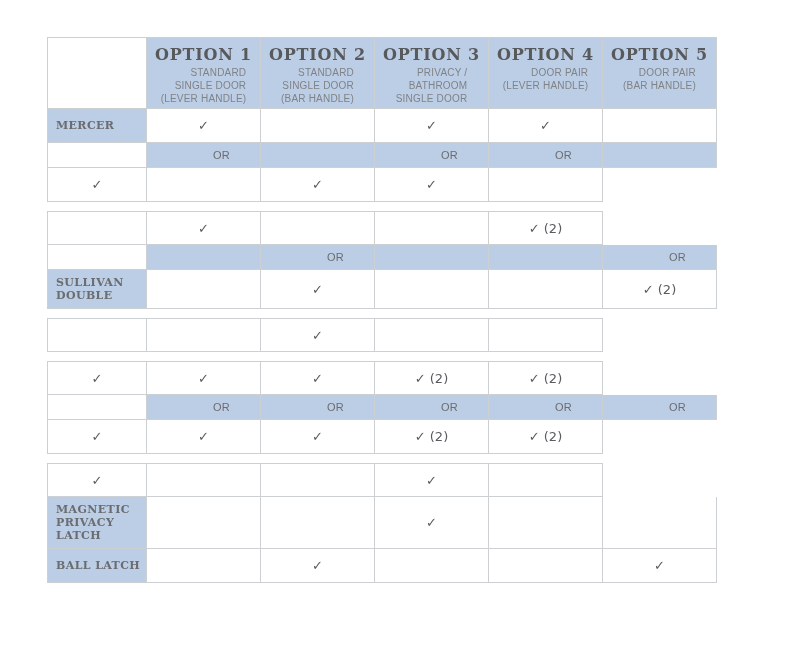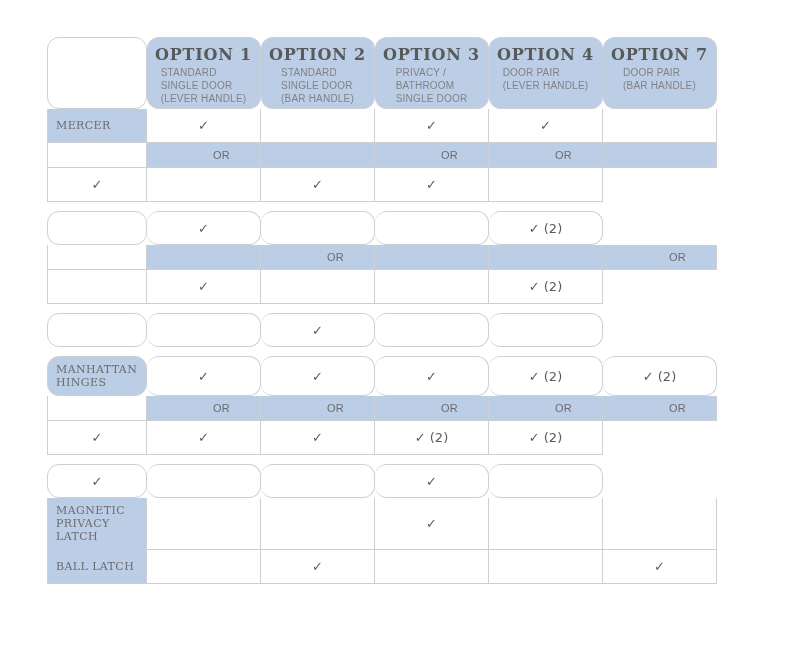--- a/index.html
+++ b/index.html
@@ -23,21 +23,21 @@
   .cell {
     box-sizing: border-box;
     border-right: 1px solid var(--border, #cdd0d3);
     border-bottom: 1px solid var(--border, #cdd0d3);
     display: flex;
     align-items: center;
     justify-content: center;
     background: #ffffff;
   }
   .cell:first-child { border-left: 1px solid var(--border, #cdd0d3); }
-  .header-row .cell, .section-start .cell { border-top: 1px solid var(--border, #cdd0d3); border-radius: 12px; }
+  .header-row .cell, .section-start .cell { border-top: 1px solid var(--border, #cdd0d3); }
 
   
   .header-row .cell {
     height: 72px;
     flex-direction: column;
     justify-content: flex-start;
     padding-top: 8px;
     background: var(--header-fill, #bccee6);
   }
   .header-row .corner { background: #ffffff; }
@@ -46,34 +46,34 @@
     font-weight: bold;
     font-size: 16px;
     letter-spacing: 0.8px;
     color: var(--title-text, #58595b);
     line-height: 18px;
   }
   .opt-sub {
     font-size: 10px;
     letter-spacing: 0.2px;
     line-height: 13px;
-    text-align: left;
+    text-align: right;
     color: var(--subtitle-text, #808285);
     white-space: pre-line;
     margin-top: 2px;
   }
 
   
   .item .cell { min-height: 34px; }
   .label-cell {
     background: var(--header-fill, #bccee6);
     justify-content: flex-start;
     padding: 6px 4px 6px 8px;
     font-family: "DejaVu Serif", serif;
-    font-weight: normal;
+    font-weight: bold;
     font-size: 11px;
     letter-spacing: 0.4px;
     line-height: 13px;
     color: var(--label-text, #6b6c6f);
   }
   .or .cell { min-height: 25px; background: var(--header-fill, #bccee6); padding-left: 36px; }
   .or .label-cell.plain { background: #ffffff; }
   .or-cell {
     font-size: 11px;
     letter-spacing: 0.3px;
@@ -109,21 +109,21 @@
       <span class="opt-sub">PRIVACY /
 BATHROOM
 SINGLE DOOR</span>
     </div>
     <div class="cell">
       <span class="opt-title">OPTION 4</span>
       <span class="opt-sub">DOOR PAIR
 (LEVER HANDLE)</span>
     </div>
     <div class="cell">
-      <span class="opt-title">OPTION 7</span>
+      <span class="opt-title">OPTION 5</span>
       <span class="opt-sub">DOOR PAIR
 (BAR HANDLE)</span>
     </div>
   </div>
   <div id="table-body">
       <div class="row item">
         <div class="cell label-cell">MERCER</div>
         <div class="cell check-cell">✓</div>
         <div class="cell empty-cell"></div>
         <div class="cell check-cell">✓</div>
@@ -155,37 +155,37 @@
       </div>
       <div class="row or">
         <div class="cell label-cell plain"></div>
         <div class="cell empty-cell"></div>
         <div class="cell or-cell">OR</div>
         <div class="cell empty-cell"></div>
         <div class="cell empty-cell"></div>
         <div class="cell or-cell">OR</div>
       </div>
       <div class="row item">
-        <div class="cell empty-cell"></div>
-        <div class="cell check-cell">✓</div>
-        <div class="cell empty-cell"></div>
-        <div class="cell empty-cell"></div>
-        <div class="cell check-cell">✓ (2)</div>
-      </div>
-      <div class="gap"></div>
-      <div class="row item section-start">
-        <div class="cell empty-cell"></div>
-        <div class="cell empty-cell"></div>
-        <div class="cell check-cell">✓</div>
-        <div class="cell empty-cell"></div>
-        <div class="cell empty-cell"></div>
-      </div>
-      <div class="gap"></div>
-      <div class="row item section-start">
-        <div class="cell label-cell">MANHATTAN HINGES</div>
+        <div class="cell label-cell">SULLIVAN DOUBLE</div>
+        <div class="cell empty-cell"></div>
+        <div class="cell check-cell">✓</div>
+        <div class="cell empty-cell"></div>
+        <div class="cell empty-cell"></div>
+        <div class="cell check-cell">✓ (2)</div>
+      </div>
+      <div class="gap"></div>
+      <div class="row item section-start">
+        <div class="cell empty-cell"></div>
+        <div class="cell empty-cell"></div>
+        <div class="cell check-cell">✓</div>
+        <div class="cell empty-cell"></div>
+        <div class="cell empty-cell"></div>
+      </div>
+      <div class="gap"></div>
+      <div class="row item section-start">
         <div class="cell check-cell">✓</div>
         <div class="cell check-cell">✓</div>
         <div class="cell check-cell">✓</div>
         <div class="cell check-cell">✓ (2)</div>
         <div class="cell check-cell">✓ (2)</div>
       </div>
       <div class="row or">
         <div class="cell label-cell plain"></div>
         <div class="cell or-cell">OR</div>
         <div class="cell or-cell">OR</div>

